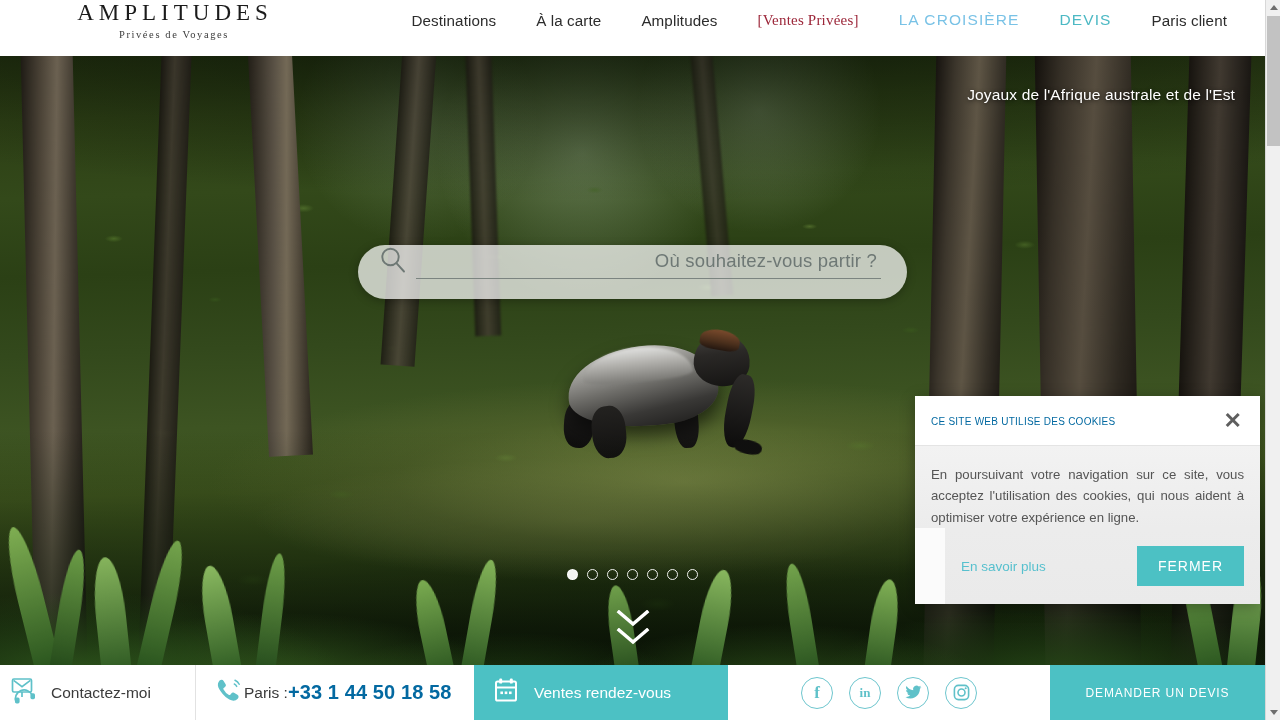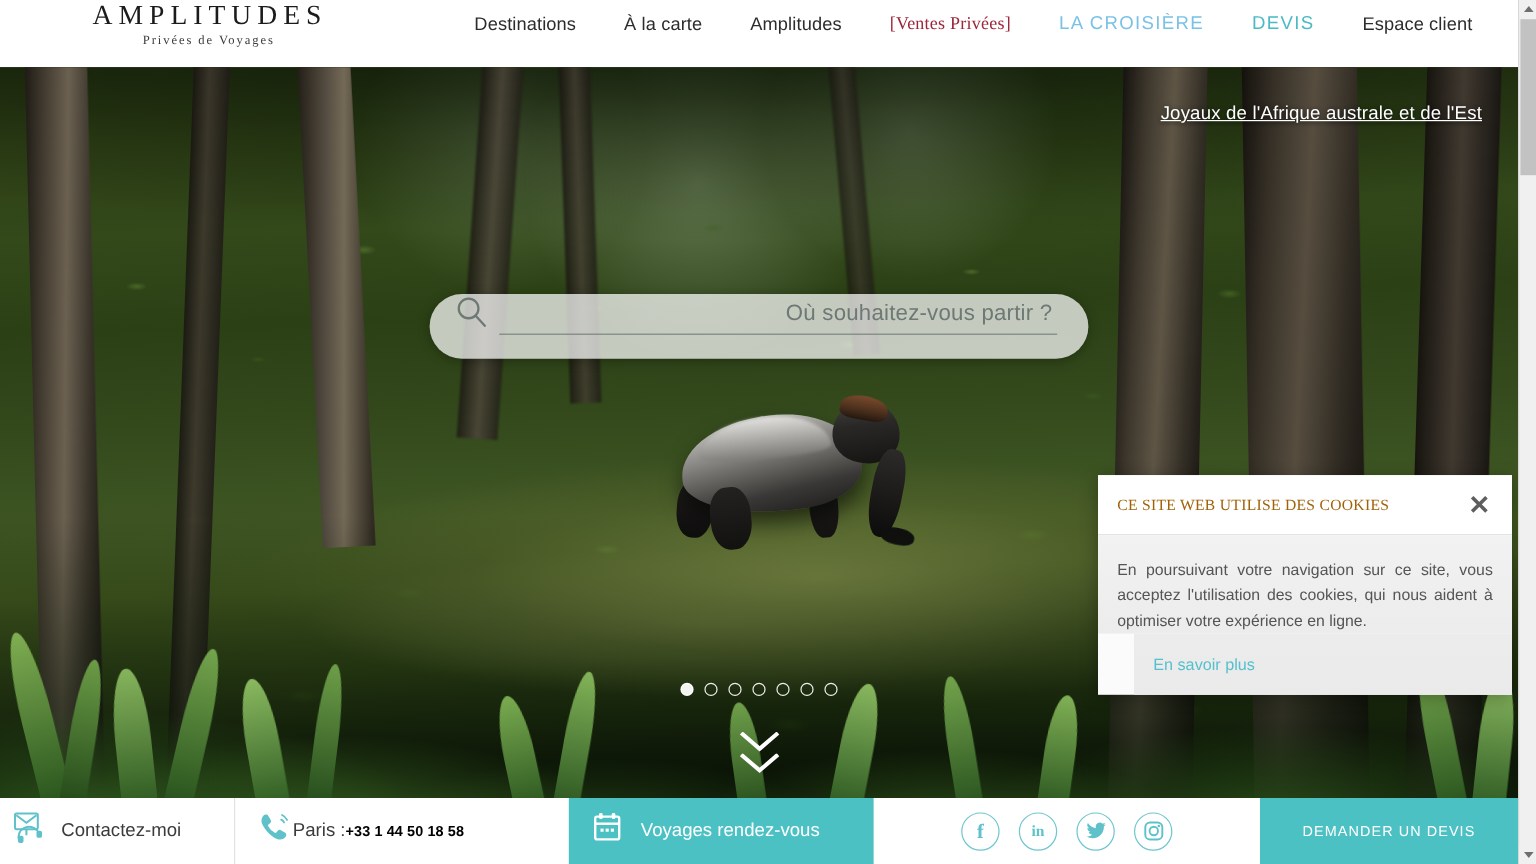--- a/index.html
+++ b/index.html
@@ -246,21 +246,20 @@
   .blade{ position:absolute; border-radius:50% 50% 4px 4px; filter:blur(.4px); }
 
   
   .hero-caption{
     position:absolute; right:30px; top:30px;
     color:#ffffff;
     font-size:15.5px;
     letter-spacing:.15px;
     text-shadow:0 1px 4px rgba(0,0,0,.75);
     z-index:8;
-    text-decoration:underline;
   }
   .hero-title{
     position:absolute; top:60px; left:0; right:0;
     text-align:center;
     font-family:"Liberation Serif", serif;
     font-size:35px;
     line-height:1.24;
     color:#ffffff;
     letter-spacing:.6px;
     text-shadow:0 2px 10px rgba(0,0,0,.75);
@@ -319,23 +318,22 @@
     box-shadow:0 3px 14px rgba(0,0,0,.3);
     z-index:40;
   }
   .cookie-head{
     display:flex; align-items:center; justify-content:space-between;
     padding:14px 16px 13px 16px;
     border-bottom:1px solid #e4e4e4;
     background:#ffffff;
   }
   .cookie-title{
-    font-size:13px; color:#a16207;
+    font-size:10px; color:#0369a1;
     letter-spacing:.25px;
-    font-family:Liberation Serif, serif;
   }
   .cookie-x{
     font-size:22px; line-height:1; color:#5e5e5e;
     cursor:pointer; font-weight:bold; padding:0 2px;
   }
   .cookie-body{
     padding:18px 16px 0 16px;
     background:linear-gradient(180deg,#f2f2f2 0%,#ececec 100%);
   }
   .cookie-text{
@@ -376,21 +374,21 @@
     padding-left:9px;
     border-right:1px solid #e2e2e2;
   }
   .f-contact span{ font-size:15.5px; color:#3b3b3b; }
   .f-phone{
     width:278px;
     display:flex; align-items:center; gap:0;
     padding-left:18px;
   }
   .f-phone .lbl{ font-size:15.5px; color:#3b3b3b; }
-  .f-phone .num{ font-size:12px; color:#000000; font-weight:bold; letter-spacing:.1px; }
+  .f-phone .num{ font-size:20px; color:#0369a1; font-weight:bold; letter-spacing:.1px; }
   .f-rdv{
     width:254px;
     background:#4cc1c4;
     display:flex; align-items:center; gap:14px;
     padding-left:18px;
   }
   .f-rdv span{ font-size:15.5px; color:#ffffff; }
   .f-social{
     flex:1;
     display:flex; align-items:center; justify-content:center; gap:16px;
@@ -446,21 +444,21 @@
       <div class="logo-main">AMPLITUDES</div>
       <div class="logo-sub">Privées de Voyages</div>
     </div>
     <nav class="nav">
       <a href="#">Destinations</a>
       <a href="#">À la carte</a>
       <a href="#">Amplitudes</a>
       <a href="#" class="vp">[Ventes Privées]</a>
       <a href="#" class="croisiere">LA CROISIÈRE</a>
       <a href="#" class="devis">DEVIS</a>
-      <a href="#">Espace client</a>
+      <a href="#">Paris client</a>
     </nav>
   </div>
 
   <div class="hero">
     <div class="photo"></div>
     <div class="leaves"></div>
 
     <div class="trunk t1"></div>
     <div class="trunk t2"></div>
     <div class="trunk t3"></div>
@@ -537,20 +535,21 @@
   <div class="cookie">
     <div class="cookie-head">
       <div class="cookie-title">CE SITE WEB UTILISE DES COOKIES</div>
       <div class="cookie-x">✕</div>
     </div>
     <div class="cookie-body">
       <p class="cookie-text">En poursuivant votre navigation sur ce site, vous acceptez l'utilisation des cookies, qui nous aident à optimiser votre expérience en ligne.</p>
     </div>
     <div class="cookie-foot">
       <a href="#" class="cookie-link">En savoir plus</a>
+      <button class="cookie-btn">FERMER</button>
     </div>
   </div>
 
   <div class="footer">
 
     <div class="f-contact">
       <span>
         <svg width="30" height="28" viewBox="0 0 30 28">
           <rect x="3.5" y="2" width="19" height="13" rx="1.4" fill="none" stroke="#5fc1c9" stroke-width="1.7"></rect>
           <polyline points="4.6,3.4 13,9.6 21.4,3.4" fill="none" stroke="#5fc1c9" stroke-width="1.7"></polyline>
@@ -580,21 +579,21 @@
         <svg width="28" height="28" viewBox="0 0 28 28">
           <rect x="4" y="4.5" width="20" height="19" rx="1.6" fill="none" stroke="#ffffff" stroke-width="2"></rect>
           <line x1="4" y1="10.5" x2="24" y2="10.5" stroke="#ffffff" stroke-width="2"></line>
           <rect x="7.2" y="1.6" width="3" height="5" rx="1.2" fill="#ffffff"></rect>
           <rect x="17.8" y="1.6" width="3" height="5" rx="1.2" fill="#ffffff"></rect>
           <rect x="8.4" y="14.5" width="2.6" height="2.6" fill="#ffffff"></rect>
           <rect x="12.7" y="14.5" width="2.6" height="2.6" fill="#ffffff"></rect>
           <rect x="17" y="14.5" width="2.6" height="2.6" fill="#ffffff"></rect>
         </svg>
       </span>
-      <span>Voyages rendez-vous</span>
+      <span>Ventes rendez-vous</span>
     </div>
 
     <div class="f-social">
       <div class="soc">
         <span>f</span>
       </div>
       <div class="soc">
         <span style="font-size:13px;">in</span>
       </div>
       <div class="soc">

